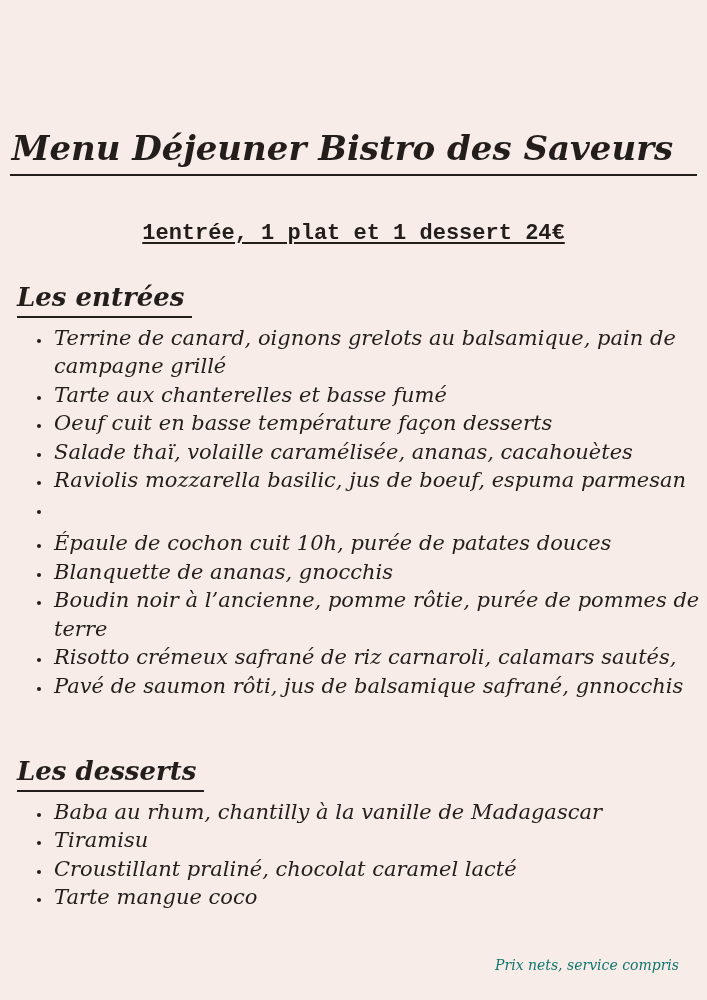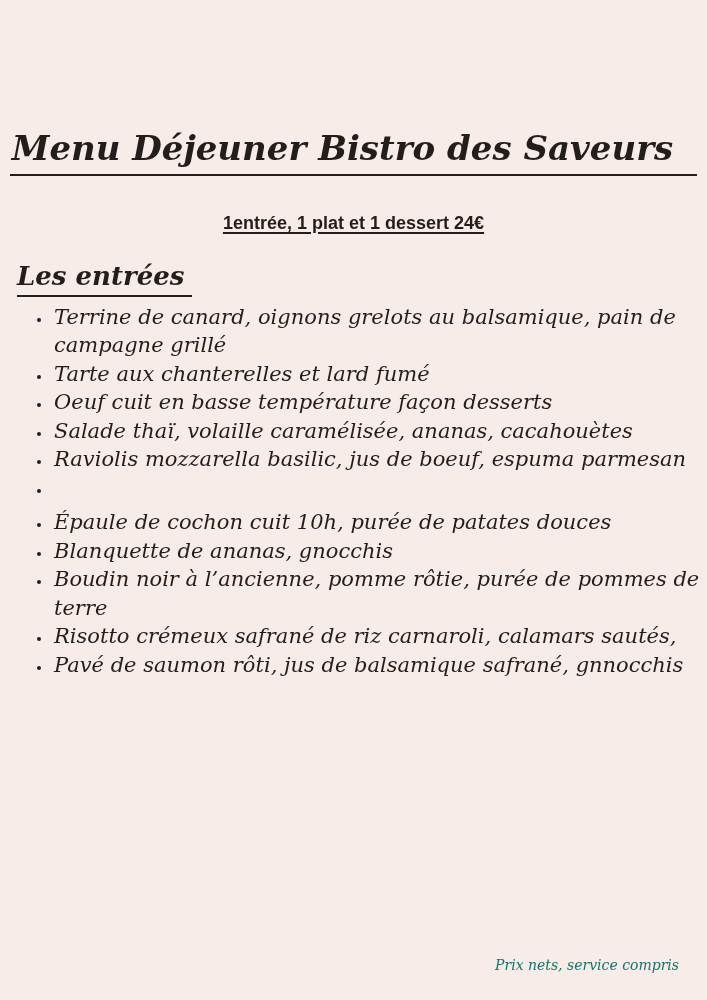--- a/index.html
+++ b/index.html
@@ -30,25 +30,25 @@
     line-height: 1.2;
     border-bottom: 2.5px solid #231e1c;
     padding: 0 24px 5px 2px;
   }
   .subtitle-wrap {
     margin-top: 28px;
     text-align: center;
   }
   .subtitle {
     display: inline-block;
-    margin: 8px;
-    font-family: Liberation Sans, sans-serif;
+    margin: 16px;
+    font-family: Liberation Mono, monospace;
     font-style: normal;
     font-weight: 700;
-    font-size: 18px;
+    font-size: 22px;
     line-height: 1.25;
     text-decoration: underline;
     text-decoration-thickness: 2px;
     text-underline-offset: 3px;
   }
   section { margin: 0; }
   .section-entrees  { margin-top: 18px; }
   .section-plats    { margin-top: 4px; }
   .section-desserts { margin-top: 55px; }
   .section-title {
@@ -98,34 +98,43 @@
   </div>
 
   <div class="subtitle-wrap">
     <h2 class="subtitle">1entrée, 1 plat et 1 dessert 24€</h2>
   </div>
 
   <section class="section-entrees">
     <h3 class="section-title">Les entrées</h3>
     <ul class="items">
       <li>Terrine de canard, oignons grelots au balsamique, pain de campagne grillé</li>
-      <li>Tarte aux chanterelles et lard fumé</li>
+      <li>Tarte aux chanterelles et basse fumé</li>
       <li>Oeuf cuit en basse température façon desserts</li>
       <li>Salade thaï, volaille caramélisée, ananas, cacahouètes</li>
       <li>Raviolis mozzarella basilic, jus de boeuf, espuma parmesan</li>
       <li></li>
     </ul>
   </section>
 
   <section class="section-plats">
     <ul class="items">
       <li>Épaule de cochon cuit 10h, purée de patates douces</li>
       <li>Blanquette de ananas, gnocchis</li>
       <li>Boudin noir à l’ancienne, pomme rôtie, purée de pommes de terre</li>
       <li>Risotto crémeux safrané de riz carnaroli, calamars sautés,</li>
       <li>Pavé de saumon rôti, jus de balsamique safrané, gnnocchis</li>
     </ul>
   </section>
 
+  <section class="section-desserts">
+    <h3 class="section-title">Les desserts</h3>
+    <ul class="items">
+      <li>Baba au rhum, chantilly à la vanille de Madagascar</li>
+      <li>Tiramisu</li>
+      <li>Croustillant praliné, chocolat caramel lacté</li>
+      <li>Tarte mangue coco</li>
+    </ul>
+  </section>
 
   <div class="footer-note">Prix nets, service compris</div>
 
 </div>
 
 </body></html>

